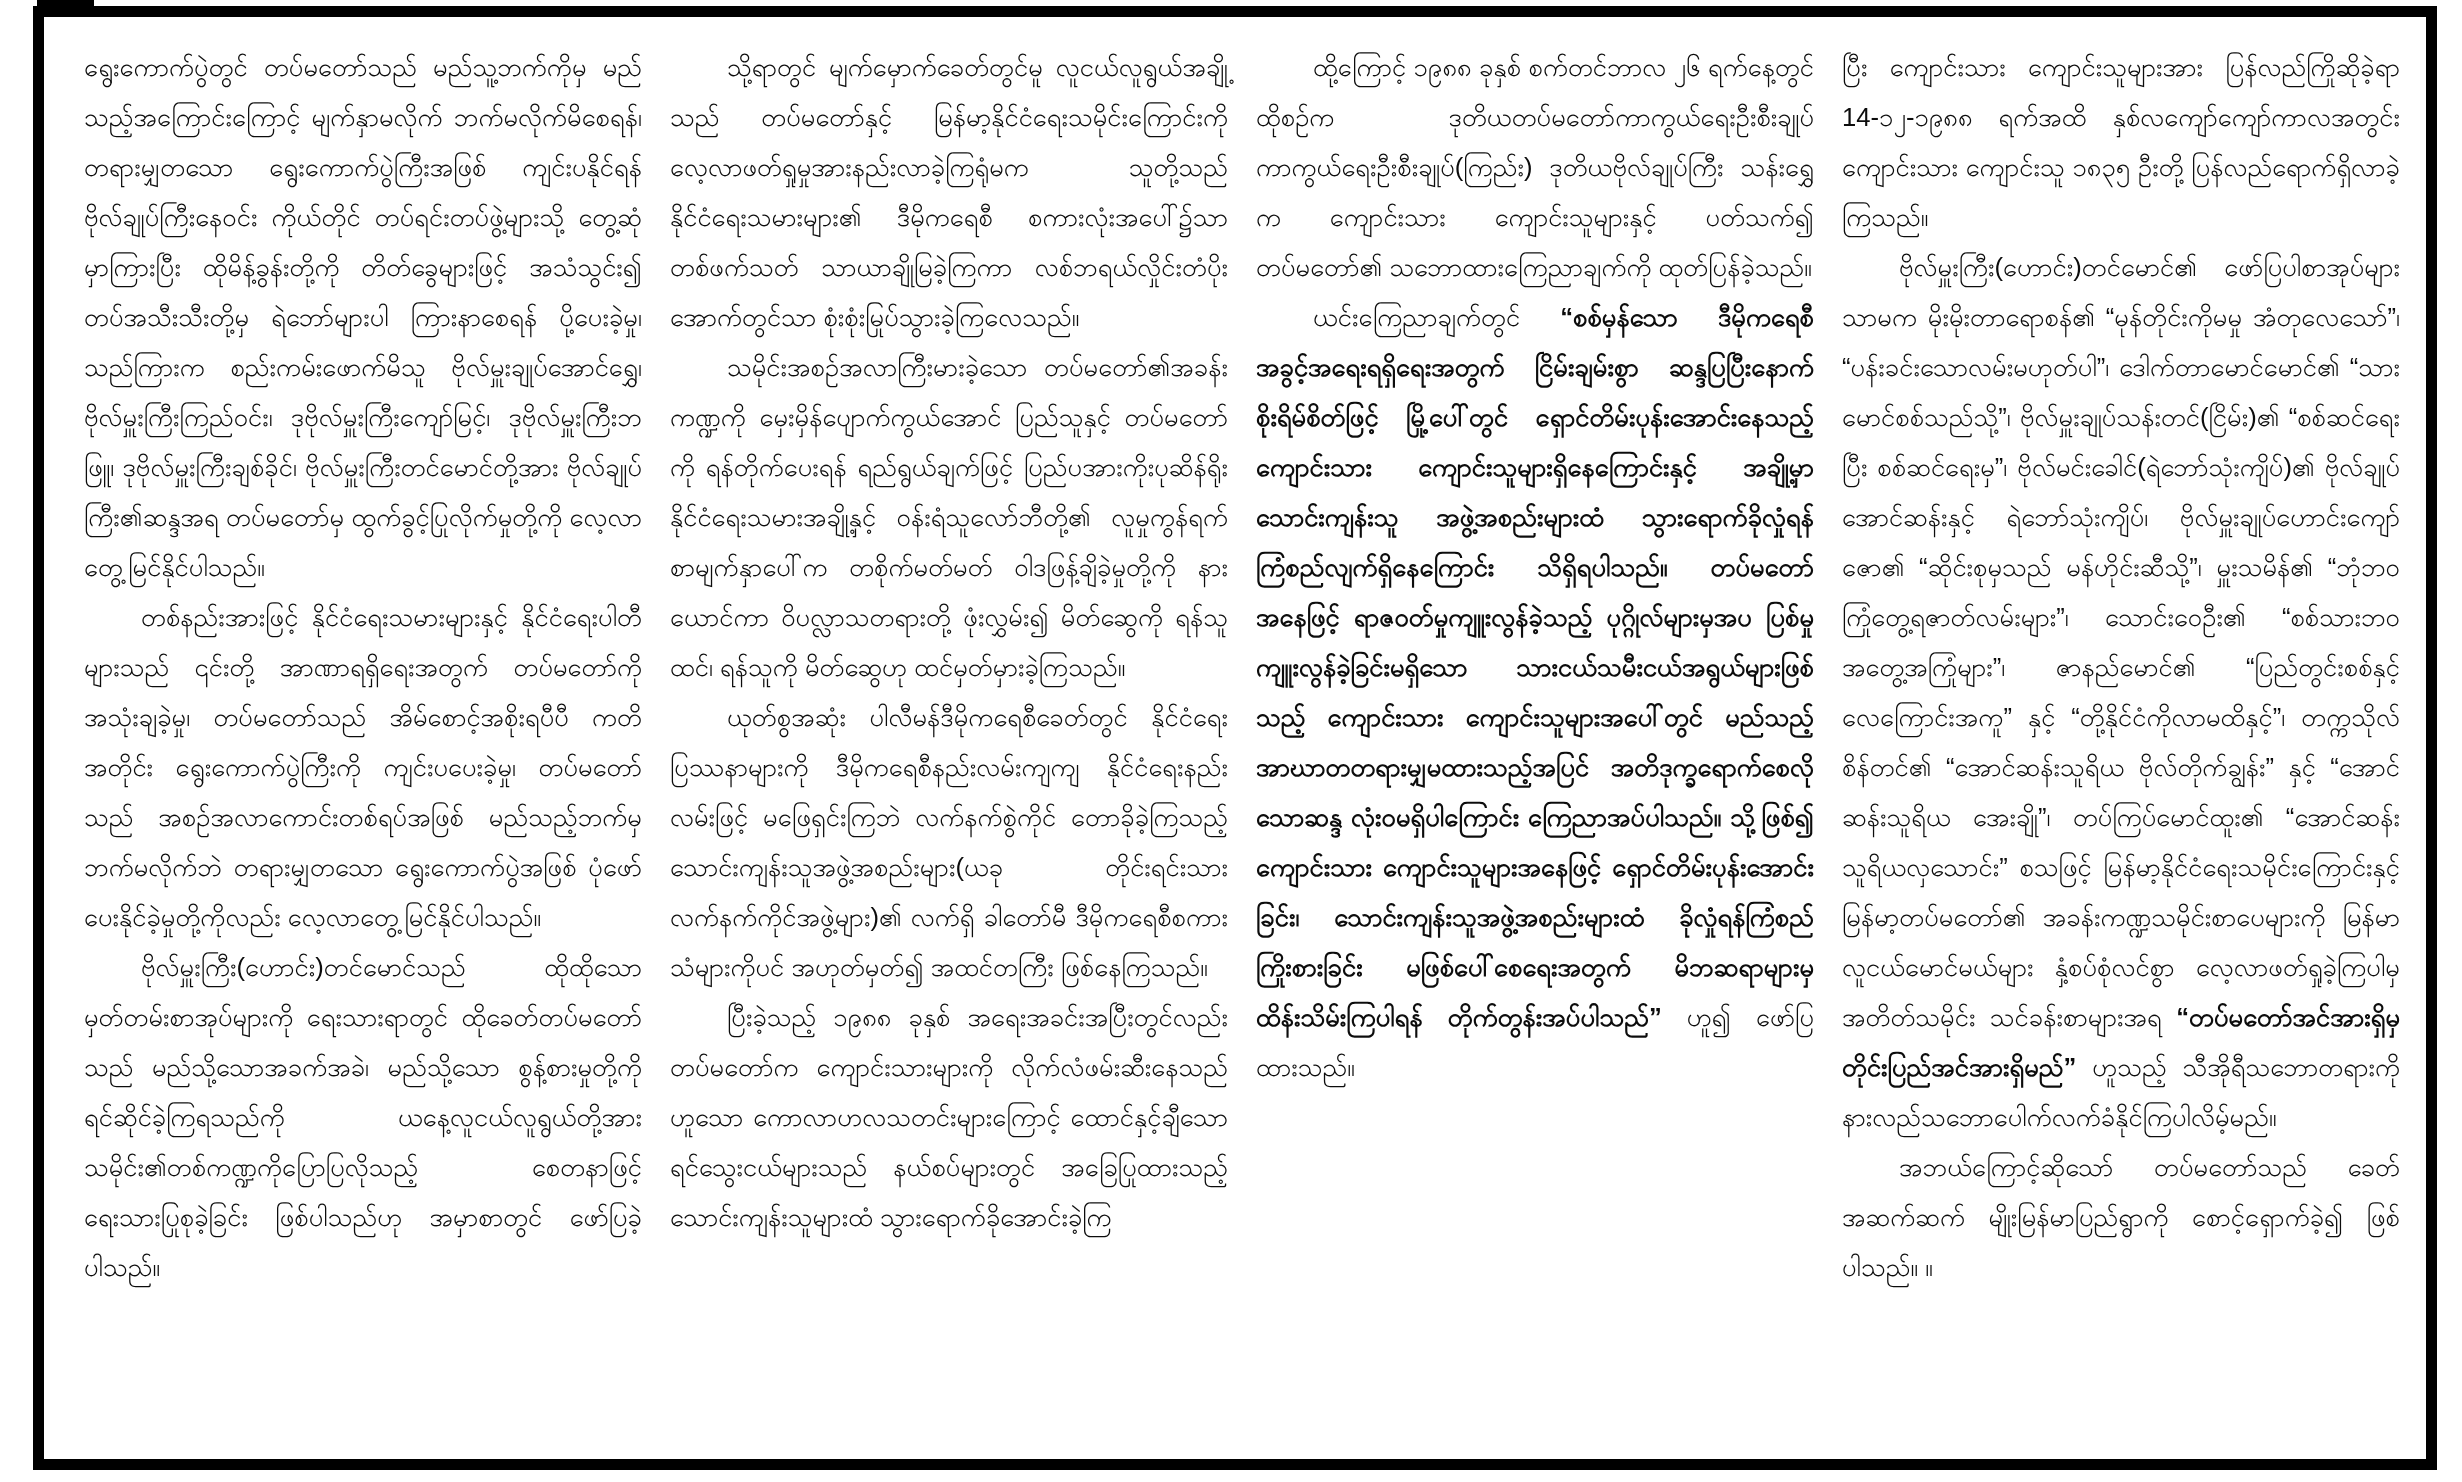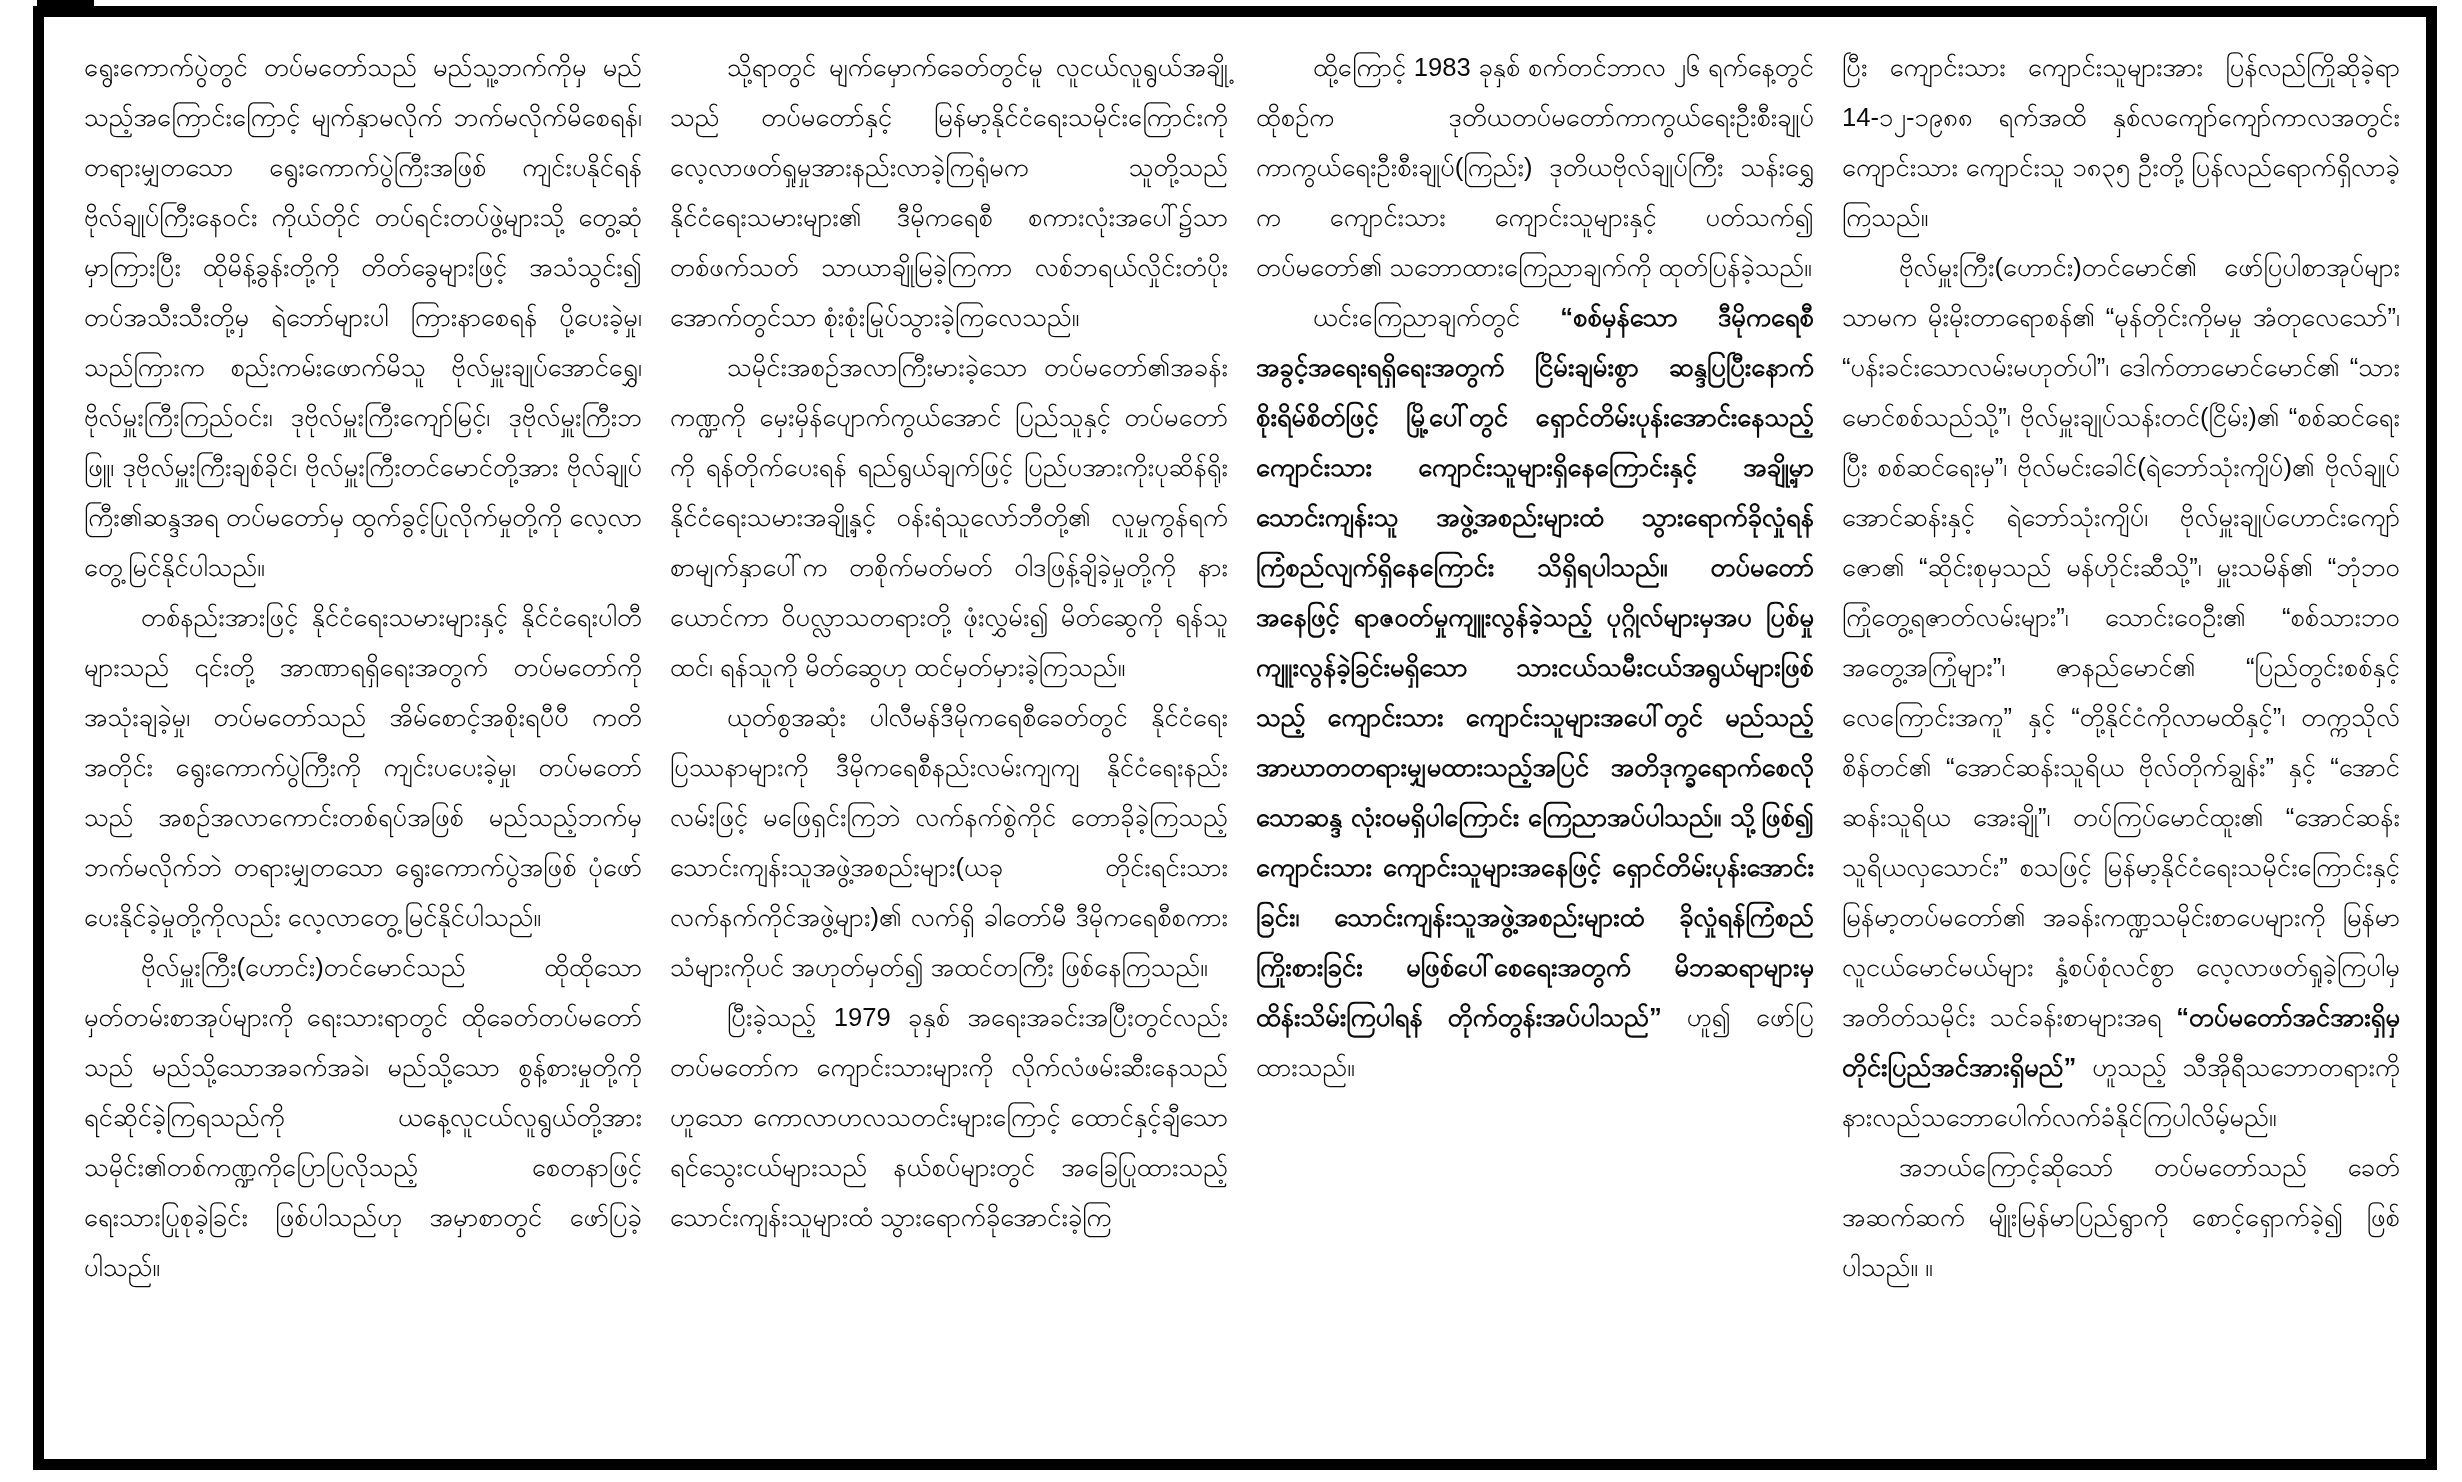--- a/index.html
+++ b/index.html
@@ -37,24 +37,24 @@
   <div class="content">
     <div class="col">
         <p class="para"><span class="">ရွေးကောက်ပွဲတွင် တပ်မတော်သည် မည်သူ့ဘက်ကိုမှ မည်သည့်အကြောင်းကြောင့် မျက်နှာမလိုက် ဘက်မလိုက်မိစေရန်၊ တရားမျှတသော ရွေးကောက်ပွဲကြီးအဖြစ် ကျင်းပနိုင်ရန် ဗိုလ်ချုပ်ကြီးနေဝင်း ကိုယ်တိုင် တပ်ရင်းတပ်ဖွဲ့များသို့ တွေ့ဆုံမှာကြားပြီး ထိုမိန့်ခွန်းတို့ကို တိတ်ခွေများဖြင့် အသံသွင်း၍ တပ်အသီးသီးတို့မှ ရဲဘော်များပါ ကြားနာစေရန် ပို့ပေးခဲ့မှု၊ သည်ကြားက စည်းကမ်းဖောက်မိသူ ဗိုလ်မှူးချုပ်အောင်ရွှေ၊ ဗိုလ်မှူးကြီးကြည်ဝင်း၊ ဒုဗိုလ်မှူးကြီးကျော်မြင့်၊ ဒုဗိုလ်မှူးကြီးဘဖြူ၊ ဒုဗိုလ်မှူးကြီးချစ်ခိုင်၊ ဗိုလ်မှူးကြီးတင်မောင်တို့အား ဗိုလ်ချုပ်ကြီး၏ဆန္ဒအရ တပ်မတော်မှ ထွက်ခွင့်ပြုလိုက်မှုတို့ကို လေ့လာတွေ့မြင်နိုင်ပါသည်။</span></p>
         <p class="para indent"><span class="">တစ်နည်းအားဖြင့် နိုင်ငံရေးသမားများနှင့် နိုင်ငံရေးပါတီများသည် ၎င်းတို့ အာဏာရရှိရေးအတွက် တပ်မတော်ကိုအသုံးချခဲ့မှု၊ တပ်မတော်သည် အိမ်စောင့်အစိုးရပီပီ ကတိအတိုင်း ရွေးကောက်ပွဲကြီးကို ကျင်းပပေးခဲ့မှု၊ တပ်မတော်သည် အစဉ်အလာကောင်းတစ်ရပ်အဖြစ် မည်သည့်ဘက်မှ ဘက်မလိုက်ဘဲ တရားမျှတသော ရွေးကောက်ပွဲအဖြစ် ပုံဖော်ပေးနိုင်ခဲ့မှုတို့ကိုလည်း လေ့လာတွေ့မြင်နိုင်ပါသည်။</span></p>
         <p class="para indent"><span class="">ဗိုလ်မှူးကြီး(ဟောင်း)တင်မောင်သည် ထိုထိုသော မှတ်တမ်းစာအုပ်များကို ရေးသားရာတွင် ထိုခေတ်တပ်မတော်သည် မည်သို့သောအခက်အခဲ၊ မည်သို့သော စွန့်စားမှုတို့ကို ရင်ဆိုင်ခဲ့ကြရသည်ကို ယနေ့လူငယ်လူရွယ်တို့အား သမိုင်း၏တစ်ကဏ္ဍကိုပြောပြလိုသည့် စေတနာဖြင့်ရေးသားပြုစုခဲ့ခြင်း ဖြစ်ပါသည်ဟု အမှာစာတွင် ဖော်ပြခဲ့ပါသည်။</span></p>
       </div>
     <div class="col">
         <p class="para indent"><span class="">သို့ရာတွင် မျက်မှောက်ခေတ်တွင်မူ လူငယ်လူရွယ်အချို့သည် တပ်မတော်နှင့် မြန်မာ့နိုင်ငံရေးသမိုင်းကြောင်းကို လေ့လာဖတ်ရှုမှုအားနည်းလာခဲ့ကြရုံမက သူတို့သည် နိုင်ငံရေးသမားများ၏ ဒီမိုကရေစီ စကားလုံးအပေါ်၌သာ တစ်ဖက်သတ် သာယာချိုမြခဲ့ကြကာ လစ်ဘရယ်လှိုင်းတံပိုးအောက်တွင်သာ စုံးစုံးမြုပ်သွားခဲ့ကြလေသည်။</span></p>
         <p class="para indent"><span class="">သမိုင်းအစဉ်အလာကြီးမားခဲ့သော တပ်မတော်၏အခန်းကဏ္ဍကို မှေးမှိန်ပျောက်ကွယ်အောင် ပြည်သူနှင့် တပ်မတော်ကို ရန်တိုက်ပေးရန် ရည်ရွယ်ချက်ဖြင့် ပြည်ပအားကိုးပုဆိန်ရိုး နိုင်ငံရေးသမားအချို့နှင့် ဝန်းရံသူလော်ဘီတို့၏ လူမှုကွန်ရက်စာမျက်နှာပေါ်က တစိုက်မတ်မတ် ဝါဒဖြန့်ချိခဲ့မှုတို့ကို နားယောင်ကာ ဝိပလ္လာသတရားတို့ ဖုံးလွှမ်း၍ မိတ်ဆွေကို ရန်သူထင်၊ ရန်သူကို မိတ်ဆွေဟု ထင်မှတ်မှားခဲ့ကြသည်။</span></p>
         <p class="para indent"><span class="">ယုတ်စွအဆုံး ပါလီမန်ဒီမိုကရေစီခေတ်တွင် နိုင်ငံရေးပြဿနာများကို ဒီမိုကရေစီနည်းလမ်းကျကျ နိုင်ငံရေးနည်းလမ်းဖြင့် မဖြေရှင်းကြဘဲ လက်နက်စွဲကိုင် တောခိုခဲ့ကြသည့် သောင်းကျန်းသူအဖွဲ့အစည်းများ(ယခု တိုင်းရင်းသားလက်နက်ကိုင်အဖွဲ့များ)၏ လက်ရှိ ခါတော်မီ ဒီမိုကရေစီစကားသံများကိုပင် အဟုတ်မှတ်၍ အထင်တကြီး ဖြစ်နေကြသည်။</span></p>
-        <p class="para indent"><span class="">ပြီးခဲ့သည့် 1979 ခုနှစ် အရေးအခင်းအပြီးတွင်လည်း တပ်မတော်က ကျောင်းသားများကို လိုက်လံဖမ်းဆီးနေသည်ဟူသော ကောလာဟလသတင်းများကြောင့် ထောင်နှင့်ချီသော ရင်သွေးငယ်များသည် နယ်စပ်များတွင် အခြေပြုထားသည့် သောင်းကျန်းသူများထံ သွားရောက်ခိုအောင်းခဲ့ကြ</span></p>
+        <p class="para indent"><span class="">ပြီးခဲ့သည့် ၁၉၈၈ ခုနှစ် အရေးအခင်းအပြီးတွင်လည်း တပ်မတော်က ကျောင်းသားများကို လိုက်လံဖမ်းဆီးနေသည်ဟူသော ကောလာဟလသတင်းများကြောင့် ထောင်နှင့်ချီသော ရင်သွေးငယ်များသည် နယ်စပ်များတွင် အခြေပြုထားသည့် သောင်းကျန်းသူများထံ သွားရောက်ခိုအောင်းခဲ့ကြ</span></p>
       </div>
     <div class="col">
-        <p class="para indent"><span class="">ထို့ကြောင့် 1983 ခုနှစ် စက်တင်ဘာလ ၂၆ ရက်နေ့တွင် ထိုစဉ်က ဒုတိယတပ်မတော်ကာကွယ်ရေးဦးစီးချုပ် ကာကွယ်ရေးဦးစီးချုပ်(ကြည်း) ဒုတိယဗိုလ်ချုပ်ကြီး သန်းရွှေက ကျောင်းသား ကျောင်းသူများနှင့် ပတ်သက်၍ တပ်မတော်၏ သဘောထားကြေညာချက်ကို ထုတ်ပြန်ခဲ့သည်။</span></p>
+        <p class="para indent"><span class="">ထို့ကြောင့် ၁၉၈၈ ခုနှစ် စက်တင်ဘာလ ၂၆ ရက်နေ့တွင် ထိုစဉ်က ဒုတိယတပ်မတော်ကာကွယ်ရေးဦးစီးချုပ် ကာကွယ်ရေးဦးစီးချုပ်(ကြည်း) ဒုတိယဗိုလ်ချုပ်ကြီး သန်းရွှေက ကျောင်းသား ကျောင်းသူများနှင့် ပတ်သက်၍ တပ်မတော်၏ သဘောထားကြေညာချက်ကို ထုတ်ပြန်ခဲ့သည်။</span></p>
         <p class="para indent"><span class="">ယင်းကြေညာချက်တွင် </span><span class="bold">“စစ်မှန်သော ဒီမိုကရေစီအခွင့်အရေးရရှိရေးအတွက် ငြိမ်းချမ်းစွာ ဆန္ဒပြပြီးနောက် စိုးရိမ်စိတ်ဖြင့် မြို့ပေါ်တွင် ရှောင်တိမ်းပုန်းအောင်းနေသည့် ကျောင်းသား ကျောင်းသူများရှိနေကြောင်းနှင့် အချို့မှာ သောင်းကျန်းသူ အဖွဲ့အစည်းများထံ သွားရောက်ခိုလှုံရန် ကြံစည်လျက်ရှိနေကြောင်း သိရှိရပါသည်။ တပ်မတော်အနေဖြင့် ရာဇဝတ်မှုကျူးလွန်ခဲ့သည့် ပုဂ္ဂိုလ်များမှအပ ပြစ်မှုကျူးလွန်ခဲ့ခြင်းမရှိသော သားငယ်သမီးငယ်အရွယ်များဖြစ်သည့် ကျောင်းသား ကျောင်းသူများအပေါ်တွင် မည်သည့် အာဃာတတရားမျှမထားသည့်အပြင် အတိဒုက္ခရောက်စေလိုသောဆန္ဒ လုံးဝမရှိပါကြောင်း ကြေညာအပ်ပါသည်။ သို့ဖြစ်၍ ကျောင်းသား ကျောင်းသူများအနေဖြင့် ရှောင်တိမ်းပုန်းအောင်းခြင်း၊ သောင်းကျန်းသူအဖွဲ့အစည်းများထံ ခိုလှုံရန်ကြံစည်ကြိုးစားခြင်း မဖြစ်ပေါ်စေရေးအတွက် မိဘဆရာများမှ ထိန်းသိမ်းကြပါရန် တိုက်တွန်းအပ်ပါသည်”</span><span class=""> ဟူ၍ ဖော်ပြထားသည်။</span></p>
       </div>
     <div class="col">
         <p class="para"><span class="">ပြီး ကျောင်းသား ကျောင်းသူများအား ပြန်လည်ကြိုဆိုခဲ့ရာ 14-၁၂-၁၉၈၈ ရက်အထိ နှစ်လကျော်ကျော်ကာလအတွင်း ကျောင်းသား ကျောင်းသူ ၁၈၃၅ ဦးတို့ ပြန်လည်ရောက်ရှိလာခဲ့ကြသည်။</span></p>
         <p class="para indent"><span class="">ဗိုလ်မှူးကြီး(ဟောင်း)တင်မောင်၏ ဖော်ပြပါစာအုပ်များသာမက မိုးမိုးတာရောစန်၏ “မုန်တိုင်းကိုမမှု အံတုလေသော်”၊ “ပန်းခင်းသောလမ်းမဟုတ်ပါ”၊ ဒေါက်တာမောင်မောင်၏ “သားမောင်စစ်သည်သို့”၊ ဗိုလ်မှူးချုပ်သန်းတင်(ငြိမ်း)၏ “စစ်ဆင်ရေးပြီး စစ်ဆင်ရေးမှ”၊ ဗိုလ်မင်းခေါင်(ရဲဘော်သုံးကျိပ်)၏ ဗိုလ်ချုပ်အောင်ဆန်းနှင့် ရဲဘော်သုံးကျိပ်၊ ဗိုလ်မှူးချုပ်ဟောင်းကျော်ဇော၏ “ဆိုင်းစုမှသည် မန်ဟိုင်းဆီသို့”၊ မှူးသမိန်၏ “ဘုံဘဝကြုံတွေ့ရဇာတ်လမ်းများ”၊ သောင်းဝေဦး၏ “စစ်သားဘဝ အတွေ့အကြုံများ”၊ ဇာနည်မောင်၏ “ပြည်တွင်းစစ်နှင့် လေကြောင်းအကူ” နှင့် “တို့နိုင်ငံကိုလာမထိနှင့်”၊ တက္ကသိုလ်စိန်တင်၏ “အောင်ဆန်းသူရိယ ဗိုလ်တိုက်ချွန်း” နှင့် “အောင်ဆန်းသူရိယ အေးချို”၊ တပ်ကြပ်မောင်ထူး၏ “အောင်ဆန်းသူရိယလှသောင်း” စသဖြင့် မြန်မာ့နိုင်ငံရေးသမိုင်းကြောင်းနှင့် မြန်မာ့တပ်မတော်၏ အခန်းကဏ္ဍသမိုင်းစာပေများကို မြန်မာလူငယ်မောင်မယ်များ နှံ့စပ်စုံလင်စွာ လေ့လာဖတ်ရှုခဲ့ကြပါမှ အတိတ်သမိုင်း သင်ခန်းစာများအရ </span><span class="bold">“တပ်မတော်အင်အားရှိမှ တိုင်းပြည်အင်အားရှိမည်”</span><span class=""> ဟူသည့် သီအိုရီသဘောတရားကို နားလည်သဘောပေါက်လက်ခံနိုင်ကြပါလိမ့်မည်။</span></p>
         <p class="para indent"><span class="">အဘယ်ကြောင့်ဆိုသော် တပ်မတော်သည် ခေတ်အဆက်ဆက် မျိုးမြန်မာပြည်ရွာကို စောင့်ရှောက်ခဲ့၍ ဖြစ်ပါသည်။    ။</span></p>
       </div>
   </div>
 </div>
 

